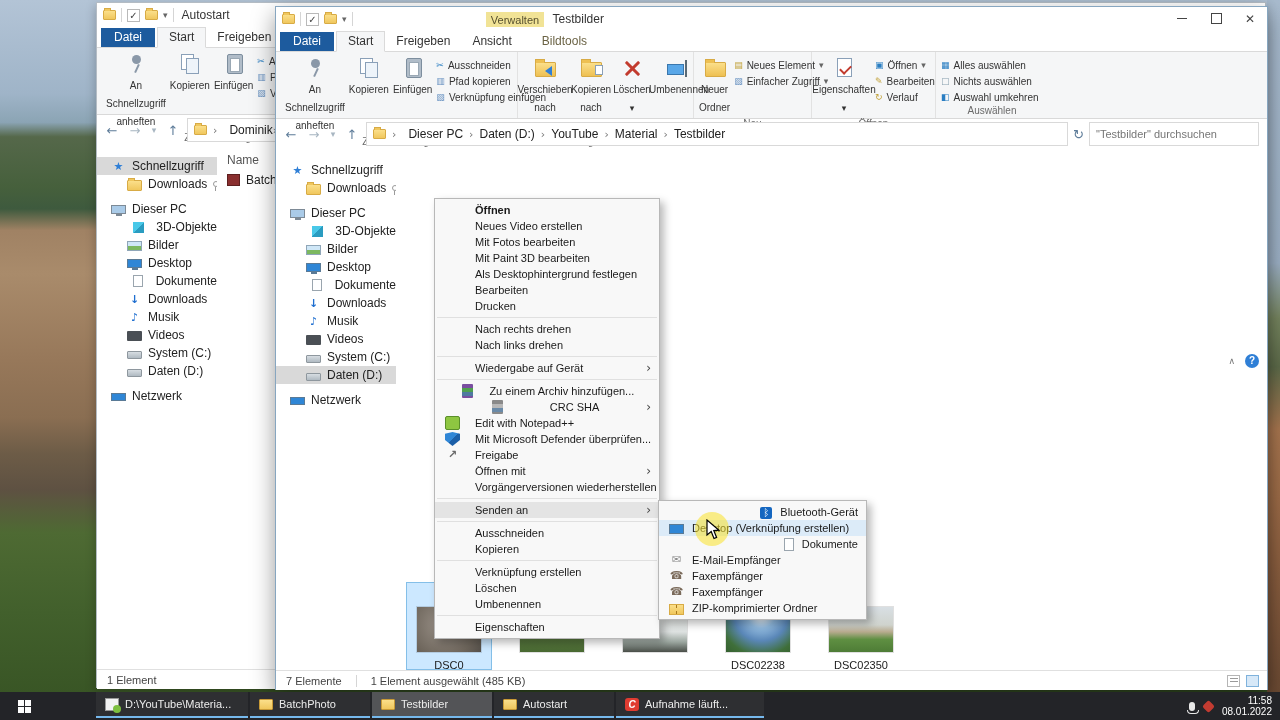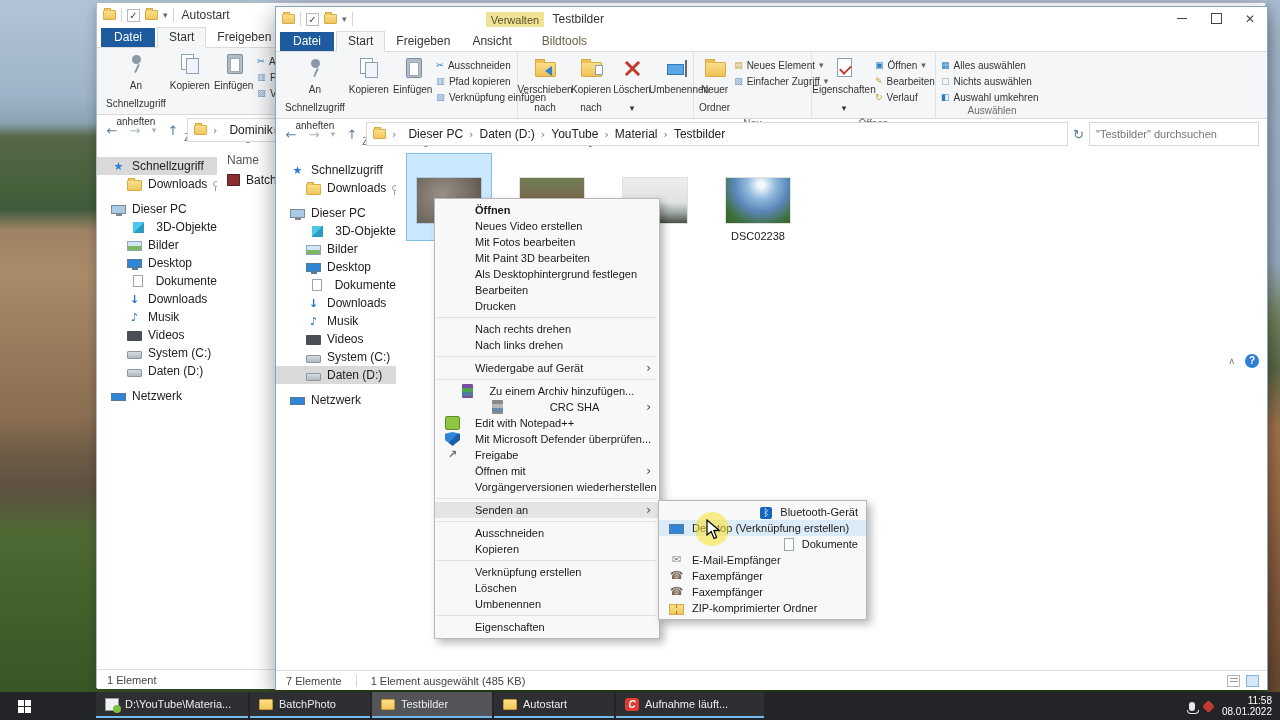--- a/index.html
+++ b/index.html
@@ -109,21 +109,21 @@
   .ic-videos { background:#4a4f55; height:10px !important; margin-top:1px; border-radius:1px; }
   .ic-drive { background:linear-gradient(#d7dde2,#b0bac2); border:1px solid #8e979e; height:8px !important; margin-top:3px; border-radius:1px; }
   .ic-network { background:#2f86d6; border:1px solid #5a7a96; height:8px !important; margin-top:2px; }
   .ic-batchphoto { background:#8a2f2f; border:1px solid #5e1f1f; width:13px !important; height:12px !important; }
 
   
   .colhdr { font-size:12px; color:#555; padding:8px 0 0 10px; }
   .filerow { display:flex; align-items:center; gap:6px; font-size:12px; color:#222; padding:6px 0 0 10px; white-space:nowrap; }
 
   
-  .grid { padding:4px 0 0 10px; display:flex; align-items:flex-start; flex:1;gap:16px; }
+  .grid { padding:4px 0 0 10px; display:flex; align-items:flex-end; flex:1;gap:16px; }
   .tile { width:86px; height:88px; margin-right:1px; display:flex; flex-direction:column; align-items:center; padding-top:24px; border:1px solid transparent; }
   .tile.sel { background:#cce8ff; border-color:#84bfe8; }
   .timg { width:64px; height:45px; box-shadow:0 0 0 1px rgba(0,0,0,.12); flex:none; }
   .tname { font-size:11px; color:#1a1a1a; margin-top:7px; height:13px; }
   .ic-th-1 { background:radial-gradient(circle at 40% 40%, #9a9188, #6e665c 70%, #55504a); }
   .ic-th-2 { background:linear-gradient(180deg,#6d7d52 0%,#7b6a4e 45%,#55753c 70%,#4a6a33 100%); }
   .ic-th-3 { background:linear-gradient(180deg,#eceeec 0%,#dfe3e2 55%,#9aa59e 78%,#4a4f49 100%); }
   .ic-th-4 { background:radial-gradient(circle at 55% 15%, #f2f7fa 6%, #8fb8dd 28%, #5a87b8 52%, #3f6f3a 80%, #35602f); }
   .ic-th-5 { background:linear-gradient(115deg,#8a9a6a 20%,#7d6a4c 45%,#6b5a40 60%,#74855a 85%); }
   .ic-th-6 { background:linear-gradient(180deg,#d8dfe4 0%,#cfd3cd 40%,#b9ac90 55%,#5f8f42 72%,#4e7c36 100%); }
@@ -620,20 +620,24 @@
           <span class="tname"></span>
         </div>
         <div class="tile">
           <span class="timg ic-th-3"></span>
           <span class="tname"></span>
         </div>
         <div class="tile">
           <span class="timg ic-th-4"></span>
           <span class="tname">DSC02238</span>
         </div>
+        <div class="tile">
+          <span class="timg ic-th-6"></span>
+          <span class="tname">DSC02350</span>
+        </div>
       </div>
   </div>
   <div class="statusbar">
     <span>7 Elemente</span>
     <span class="st-sep">1 Element ausgewählt (485 KB)</span>
     <span class="viewicons">
       <span class="vi vi-list"></span>
       <span class="vi vi-thumb"></span>
     </span>
   </div>

